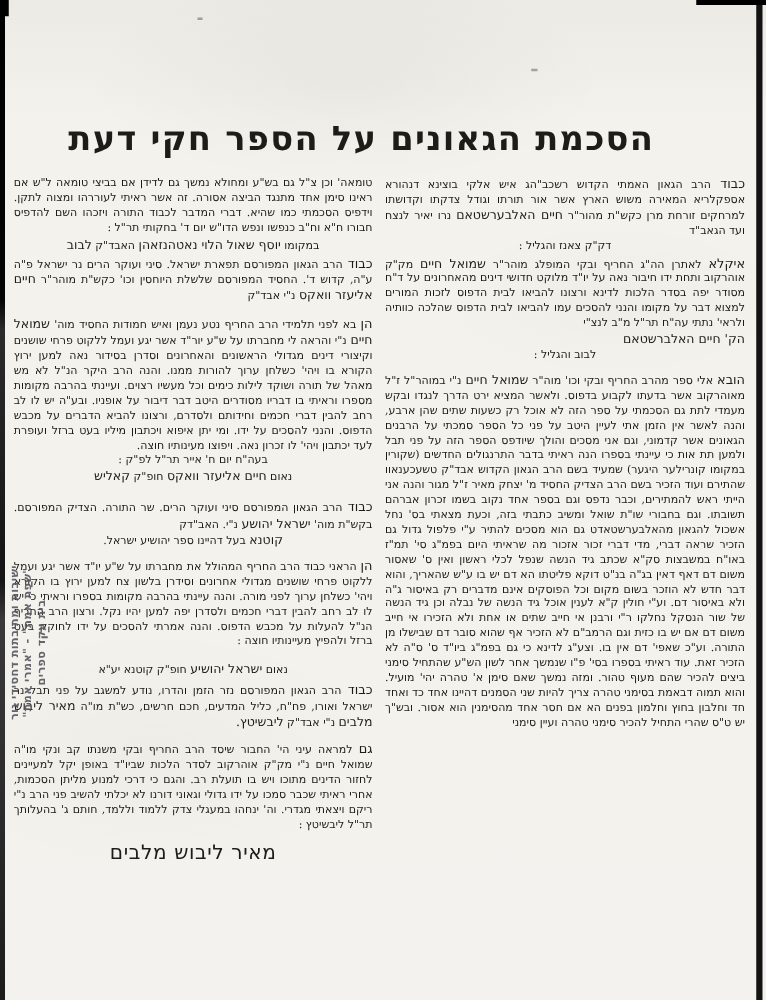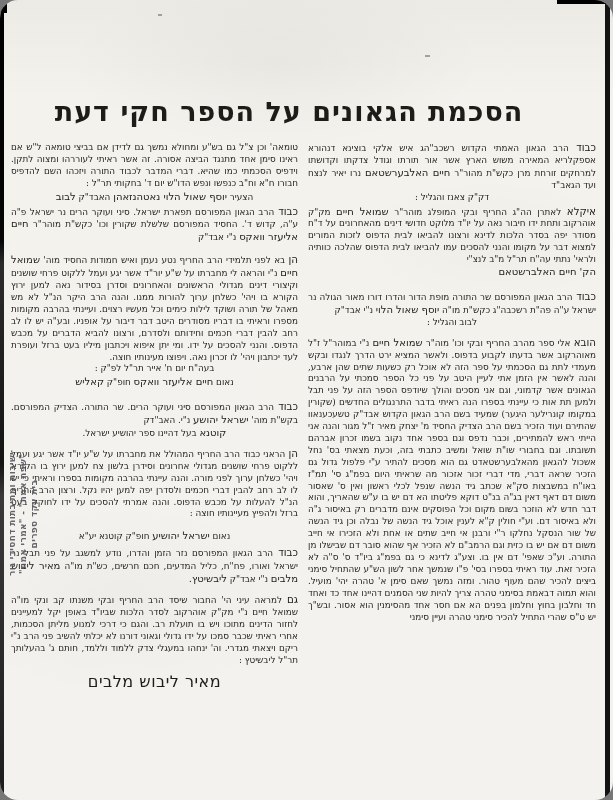--- a/index.html
+++ b/index.html
@@ -8,21 +8,20 @@
     width:613px;height:800px;
     margin:0 auto;
     background:
       radial-gradient(ellipse 300px 120px at 45% 8%, rgba(0,0,0,0.035), transparent 70%),
       radial-gradient(ellipse 200px 90px at 80% 30%, rgba(0,0,0,0.02), transparent 70%),
       radial-gradient(ellipse 260px 140px at 20% 75%, rgba(0,0,0,0.025), transparent 70%),
       linear-gradient(180deg,#ebeae5 0%,#f3f2ed 12%,#f3f2ee 100%);
     overflow:hidden;
     font-family:"DejaVu Serif","DejaVu Sans",serif;
     color:#1d1c18;
-    border-radius:18px;
   }
   
   .edge-left{position:absolute;left:0;top:0;width:4px;height:800px;
     background:linear-gradient(180deg,#000 0%,#050505 30%,#2b2b2b 33%,#141414 58%,#3a3a3a 62%,#1c1c1c 100%);}
   .edge-right{position:absolute;right:3px;top:0;width:5px;height:800px;background:#131313;}
   .bar-top-right{position:absolute;top:0;right:0;width:56px;height:4px;background:#000;}
   .corner-top-left{position:absolute;top:0;left:0;width:7px;height:13px;background:#000;}
   .speck{position:absolute;background:#555;opacity:.5;}
 
   .title{
@@ -70,28 +69,27 @@
   <div class="speck" style="top:55px;left:425px;width:5px;height:2px;"></div>
   <div class="speck" style="top:14px;left:158px;width:4px;height:2px;"></div>
 
   <div class="title">הסכמת הגאונים על הספר חקי דעת</div>
 
   <div class="col col-right">
       <div class="blk justify"><span class="run b s-md">כבוד </span><span class="run">הרב הגאון האמתי הקדוש רשכב"הג איש אלקי בוצינא דנהורא אספקלריא המאירה משוש הארץ אשר אור תורתו וגודל צדקתו וקדושתו למרחקים זורחת מרן כקש"ת מהור"ר </span><span class="run b s-lg">חיים האלבערשטאם</span><span class="run"> נרו יאיר לנצח ועד הגאב"ד</span></div>
       <div class="blk center"><span class="run">דק"ק צאנז והגליל :</span></div>
       <div class="blk justify" style="margin-top: 2px;"><span class="run b s-md">איקלא</span><span class="run"> לאתרן הה"ג החריף ובקי המופלג מוהר"ר </span><span class="run b s-lg">שמואל חיים</span><span class="run"> מק"ק אוהרקוב ותחת ידו חיבור נאה על יו"ד מלוקט חדושי דינים מהאחרונים על ד"ח מסודר יפה בסדר הלכות לדינא ורצונו להביאו לבית הדפוס לזכות המורים למצוא דבר על מקומו והנני להסכים עמו להביאו לבית הדפוס שהלכה כוותיה ולראי' נתתי עה"ח תר"ל מ"ב לנצ"י</span></div>
       <div class="blk right" style="margin-top: 0;"><span class="run b s-lg">הק' חיים האלברשטאם</span></div>
-      <div class="blk justify" style="margin-top: 12px;"><span class="run b s-md">כבוד </span><span class="run">הרב הגאון המפורסם שר התורה מופת הדור והדרו דורו מאור הגולה נר ישראל ע"ה פה"ת רשכבה"ג כקש"ת מו"ה </span><span class="run b s-lg">יוסף שאול הלוי</span><span class="run"> נ"י אבד"ק</span></div>
       <div class="blk center"><span class="run">לבוב והגליל :</span></div>
       <div class="blk justify" style="margin-top: 8px;"><span class="run b s-md">הובא</span><span class="run"> אלי ספר מהרב החריף ובקי וכו' מוה"ר </span><span class="run b s-lg">שמואל חיים</span><span class="run"> נ"י במוהר"ל ז"ל מאוהרקוב אשר בדעתו לקבוע בדפוס. ולאשר המציא ירט הדרך לנגדו ובקש מעמדי לתת גם הסכמתי על ספר הזה לא אוכל רק כשעות שתים שהן ארבע, והנה לאשר אין הזמן אתי לעיין היטב על פני כל הספר סמכתי על הרבנים הגאונים אשר קדמוני, וגם אני מסכים והולך שיודפס הספר הזה על פני תבל ולמען תת אות כי עיינתי בספרו הנה ראיתי בדבר התרנגולים החדשים (שקורין במקומו קונרילער היגער) שמעיד בשם הרב הגאון הקדוש אבד"ק טשעכענאוו שהתירם ועוד הזכיר בשם הרב הצדיק החסיד מ' יצחק מאיר ז"ל מגור והנה אני הייתי ראש להמתירים, וכבר נדפס וגם בספר אחד נקוב בשמו זכרון אברהם תשובתו. וגם בחבורי שו"ת שואל ומשיב כתבתי בזה, וכעת מצאתי בס' נחל אשכול להגאון מהאלבערשטאדט גם הוא מסכים להתיר ע"י פלפול גדול גם הזכיר שראה דברי, מדי דברי זכור אזכור מה שראיתי היום בפמ"ג סי' תמ"ז באו"ח במשבצות סק"א שכתב גיד הנשה שנפל לכלי ראשון ואין ס' שאסור משום דם דאף דאין בג"ה בנ"ט דוקא פליטתו הא דם יש בו ע"ש שהאריך, והוא דבר חדש לא הוזכר בשום מקום וכל הפוסקים אינם מדברים רק באיסור ג"ה ולא באיסור דם. וע"י חולין ק"א לענין אוכל גיד הנשה של נבלה וכן גיד הנשה של שור הנסקל נחלקו ר"י ורבנן אי חייב שתים או אחת ולא הזכירו אי חייב משום דם אם יש בו כזית וגם הרמב"ם לא הזכיר אף שהוא סובר דם שבישלו מן התורה. וע"כ שאפי' דם אין בו. וצע"ג לדינא כי גם בפמ"ג ביו"ד ס' ס"ה לא הזכיר זאת. עוד ראיתי בספרו בסי' פ"ו שנמשך אחר לשון הש"ע שהתחיל סימני ביצים להכיר שהם מעוף טהור. ומזה נמשך שאם סימן א' טהרה יהי' מועיל. והוא תמוה דבאמת בסימני טהרה צריך להיות שני הסמנים דהיינו אחד כד ואחד חד וחלבון בחוץ וחלמון בפנים הא אם חסר אחד מהסימנין הוא אסור. ובש"ך יש ט"ס שהרי התחיל להכיר סימני טהרה ועיין סימני</span></div>
     </div>
   <div class="col col-left">
       <div class="blk justify"><span class="run">טומאה' וכן צ"ל גם בש"ע ומחולא נמשך גם לדידן אם בביצי טומאה ל"ש אם ראינו סימן אחד מתנגד הביצה אסורה. זה אשר ראיתי לעוררהו ומצוה לתקן. וידפיס הסכמתי כמו שהיא. דברי המדבר לכבוד התורה ויזכהו השם להדפיס חבורו ח"א וח"ב כנפשו ונפש הדו"ש יום ד' בחקותי תר"ל :</span></div>
-      <div class="blk center" style="margin-top: 1px;"><span class="run">הצעיר </span><span class="run b s-lg">יוסף שאול הלוי נאטהנזאהן</span><span class="run"> האבד"ק </span><span class="run b s-lg">לבוב</span></div>
-      <div class="blk justify" style="margin-top: 2px;"><span class="run b s-md">כבוד </span><span class="run">הרב הגאון המפורסם תפארת ישראל. סיני ועוקר הרים נר ישראל פ"ה ע"ה, קדוש ד'. החסיד המפורסם שלשלת שקורין וכו' כקש"ת מוהר"ר </span><span class="run b s-lg">חיים אליעזר וואקס</span><span class="run"> נ"י אבד"ק</span></div>
+      <div class="blk center" style="margin-top: 1px;"><span class="run">במקומו </span><span class="run b s-lg">יוסף שאול הלוי נאטהנזאהן</span><span class="run"> האבד"ק </span><span class="run b s-lg">לבוב</span></div>
+      <div class="blk justify" style="margin-top: 2px;"><span class="run b s-md">כבוד </span><span class="run">הרב הגאון המפורסם תפארת ישראל. סיני ועוקר הרים נר ישראל פ"ה ע"ה, קדוש ד'. החסיד המפורסם שלשלת היוחסין וכו' כקש"ת מוהר"ר </span><span class="run b s-lg">חיים אליעזר וואקס</span><span class="run"> נ"י אבד"ק</span></div>
       <div class="blk justify" style="margin-top: 10px;"><span class="run b s-md">הן</span><span class="run"> בא לפני תלמידי הרב החריף נטע נעמן ואיש חמודות החסיד מוה' </span><span class="run b s-lg">שמואל חיים</span><span class="run"> נ"י והראה לי מחברתו על ש"ע יור"ד אשר יגע ועמל ללקוט פרחי שושנים וקיצורי דינים מגדולי הראשונים והאחרונים וסדרן בסידור נאה למען ירוץ הקורא בו ויהי' כשלחן ערוך להורות ממנו. והנה הרב היקר הנ"ל לא מש מאהל של תורה ושוקד לילות כימים וכל מעשיו רצוים. ועיינתי בהרבה מקומות מספרו וראיתי בו דבריו מסודרים היטב דבר דיבור על אופניו. ובע"ה יש לו לב רחב להבין דברי חכמים וחידותם ולסדרם, ורצונו להביא הדברים על מכבש הדפוס. והנני להסכים על ידו. ומי יתן איפוא ויכתבון מיליו בעט ברזל ועופרת לעד יכתבון ויהי' לו זכרון נאה. ויפוצו מעינותיו חוצה.</span></div>
       <div class="blk center"><span class="run">בעה"ח יום ח' אייר תר"ל לפ"ק :</span></div>
       <div class="blk center" style="margin-top: 1px;"><span class="run">נאום </span><span class="run b s-lg">חיים אליעזר וואקס</span><span class="run"> חופ"ק </span><span class="run b s-lg">קאליש</span></div>
       <div class="blk justify" style="margin-top: 12px;"><span class="run b s-md">כבוד </span><span class="run">הרב הגאון המפורסם סיני ועוקר הרים. שר התורה. הצדיק המפורסם. בקש"ת מוה' </span><span class="run b s-lg">ישראל יהושע</span><span class="run"> נ"י. האב"דק</span></div>
       <div class="blk center"><span class="run b s-lg">קוטנא</span><span class="run"> בעל דהיינו ספר </span><span class="run b">יהושיע ישראל.</span></div>
       <div class="blk justify" style="margin-top: 8px;"><span class="run b s-md">הן</span><span class="run"> הראני כבוד הרב החריף המהולל את מחברתו על ש"ע יו"ד אשר יגע ועמל ללקוט פרחי שושנים מגדולי אחרונים וסידרן בלשון צח למען ירוץ בו הקורא ויהי' כשלחן ערוך לפני מורה. והנה עיינתי בהרבה מקומות בספרו וראיתי כי יש לו לב רחב להבין דברי חכמים ולסדרן יפה למען יהיו נקל. ורצון הרב החריף הנ"ל להעלות על מכבש הדפוס. והנה אמרתי להסכים על ידו לחוקק בעט ברזל ולהפיץ מעיינותיו חוצה :</span></div>
       <div class="blk center" style="margin-top: 10px;"><span class="run">נאום </span><span class="run b s-lg">ישראל יהושיע</span><span class="run"> חופ"ק קוטנא יע"א</span></div>
       <div class="blk justify" style="margin-top: 4px;"><span class="run b s-md">כבוד </span><span class="run">הרב הגאון המפורסם נזר הזמן והדרו, נודע למשגב על פני תבל נר ישראל ואורו, פח"ח, כליל המדעים, חכם חרשים, כש"ת מו"ה </span><span class="run b s-lg">מאיר ליבוש מלבים</span><span class="run"> נ"י אבד"ק </span><span class="run b s-lg">ליבשיטץ.</span></div>
       <div class="blk justify" style="margin-top: 8px;"><span class="run b s-md">גם</span><span class="run"> למראה עיני הי' החבור שיסד הרב החריף ובקי משנתו קב ונקי מו"ה שמואל חיים נ"י מק"ק אוהרקוב לסדר הלכות שביו"ד באופן יקל למעיינים לחזור הדינים מתוכו ויש בו תועלת רב. והגם כי דרכי למנוע מליתן הסכמות, אחרי ראיתי שכבר סמכו על ידו גדולי וגאוני דורנו לא יכלתי להשיב פני הרב נ"י ריקם ויצאתי מגדרי. וה' ינחהו במעגלי צדק ללמוד וללמד, חותם ג' בהעלותך תר"ל ליבשיטץ :</span></div>
       <div class="blk center" style="margin-top: 10px;"><span class="run b s-xl">מאיר ליבוש מלבים</span></div>

